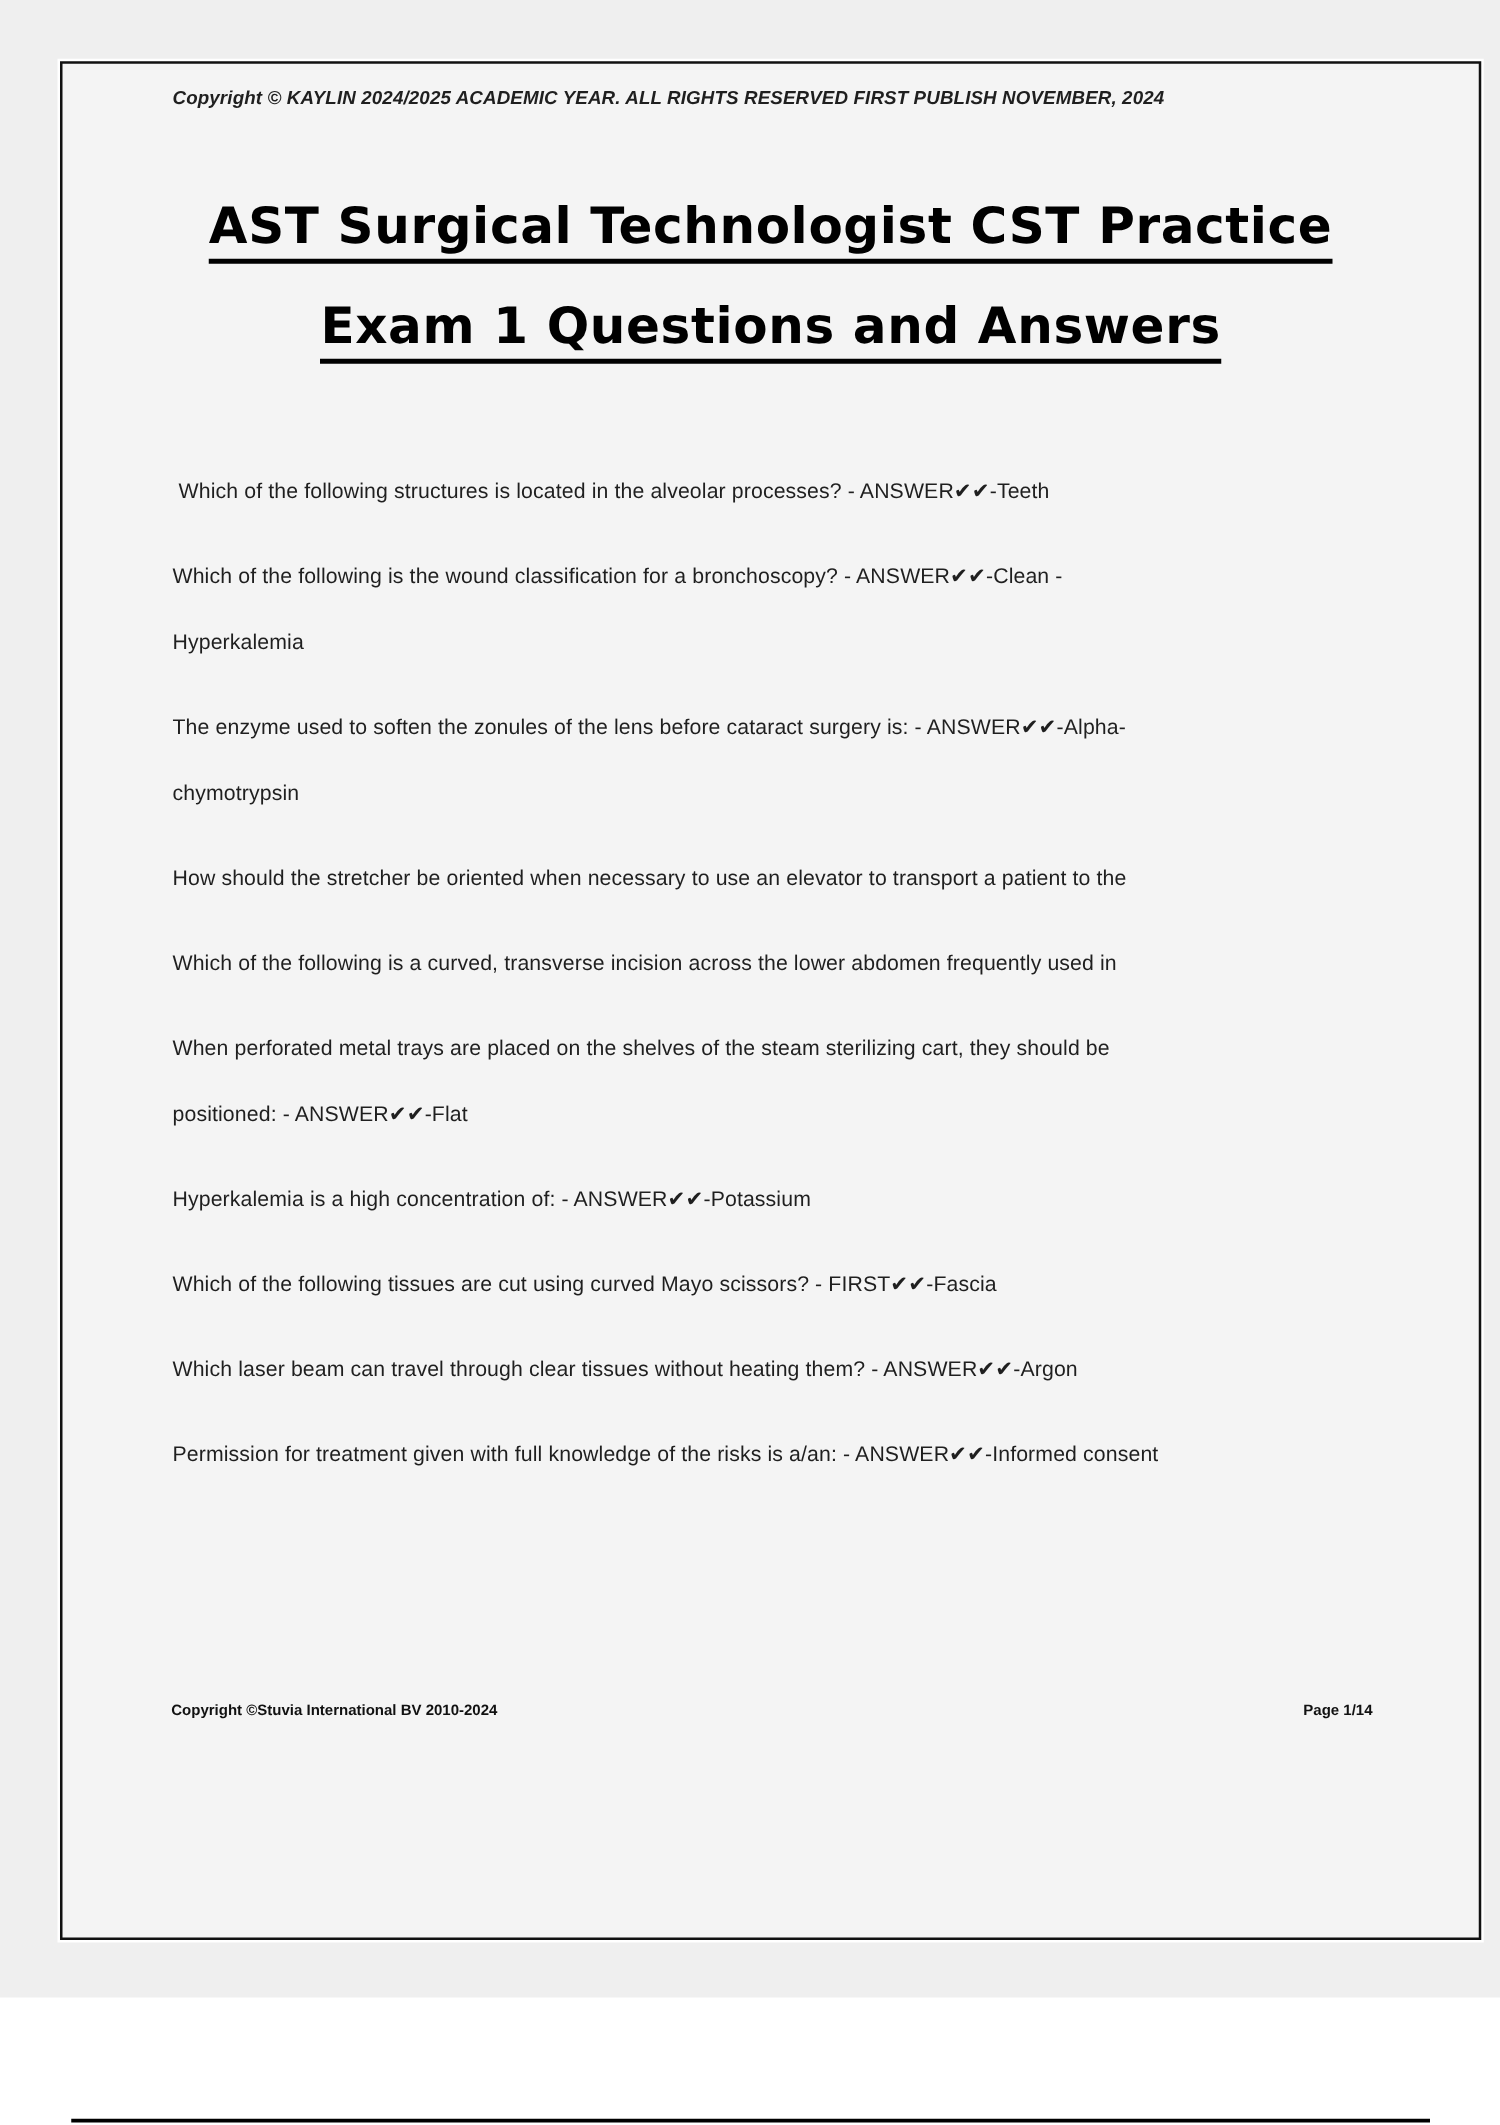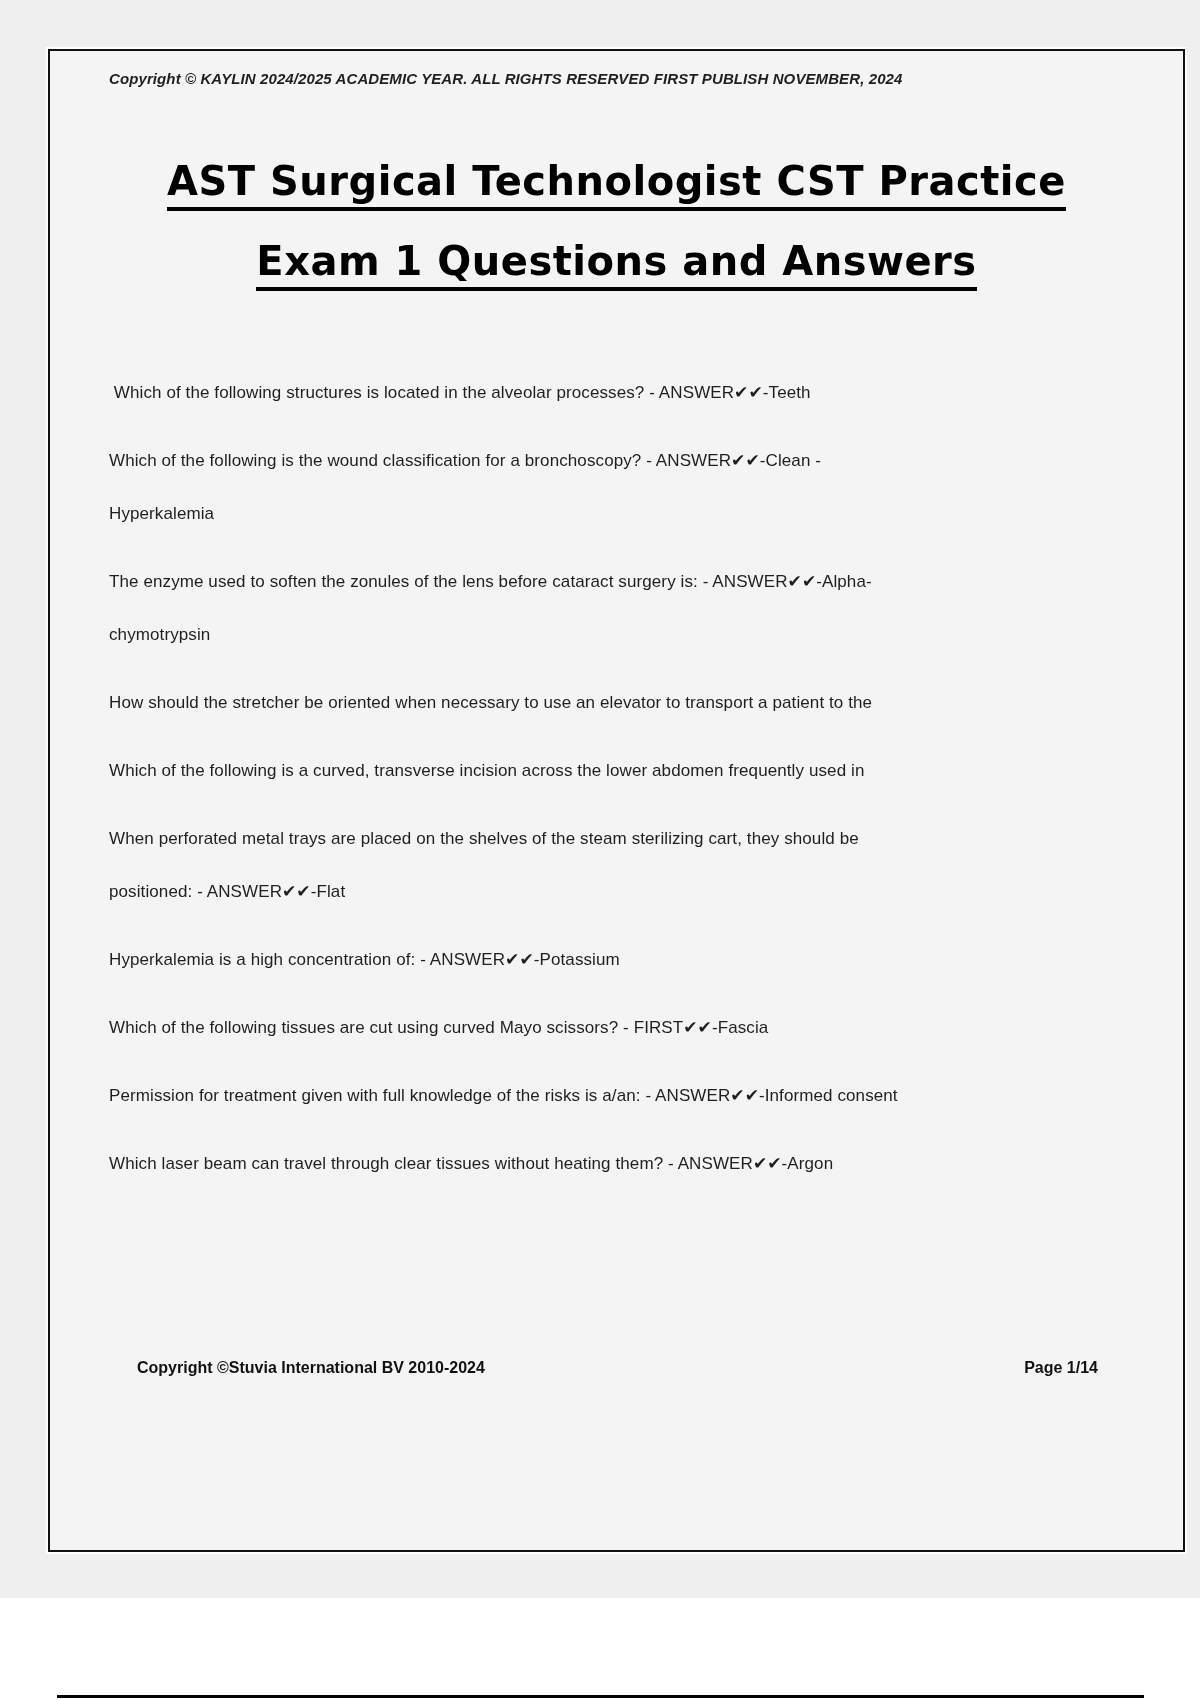--- a/index.html
+++ b/index.html
@@ -23,21 +23,21 @@
   }
   .page {
     position: absolute;
     left: 48px;
     top: 49px;
     width: 1137px;
     height: 1503px;
     box-sizing: border-box;
     border: 2px solid #111111;
     background: #f4f4f4;
-    padding: 0 59px;
+    padding: 0 88px;
     box-shadow: 0 0 0 2px #ffffff;
   }
   .doc-header {
     padding-top: 19px;
     font-size: 15px;
     font-weight: bold;
     font-style: italic;
     color: #1f1f1f;
     letter-spacing: 0.1px;
     white-space: pre;
@@ -75,21 +75,21 @@
     white-space: pre;
     letter-spacing: 0.1px;
   }
   .page-footer {
     position: absolute;
     top: 1306px;
     left: 87px;
     right: 85px;
     display: flex;
     justify-content: space-between;
-    font-size: 16px;
+    font-size: 12px;
     font-weight: bold;
     color: #111111;
     line-height: 22px;
   }
   .next-page-edge {
     position: absolute;
     top: 1695px;
     left: 57px;
     width: 1087px;
     height: 3px;
@@ -135,24 +135,24 @@
         <div class="qline">When perforated metal trays are placed on the shelves of the steam sterilizing cart, they should be</div>
         <div class="qline">positioned: - ANSWER✔✔-Flat</div>
       </div>
       <div class="question">
         <div class="qline">Hyperkalemia is a high concentration of: - ANSWER✔✔-Potassium</div>
       </div>
       <div class="question">
         <div class="qline">Which of the following tissues are cut using curved Mayo scissors? - FIRST✔✔-Fascia</div>
       </div>
       <div class="question">
-        <div class="qline">Permission for treatment given with full knowledge of the risks is a/an: - ANSWER✔✔-Informed consent</div>
+        <div class="qline">Which laser beam can travel through clear tissues without heating them? - ANSWER✔✔-Argon</div>
       </div>
       <div class="question">
-        <div class="qline">Which laser beam can travel through clear tissues without heating them? - ANSWER✔✔-Argon</div>
+        <div class="qline">Permission for treatment given with full knowledge of the risks is a/an: - ANSWER✔✔-Informed consent</div>
       </div>
     </div>
 
   <div class="page-footer">
     <div>Copyright ©Stuvia International BV 2010-2024</div>
     <div>Page 1/14</div>
   </div>
 </div>
 
 <div class="next-page-edge"></div>

